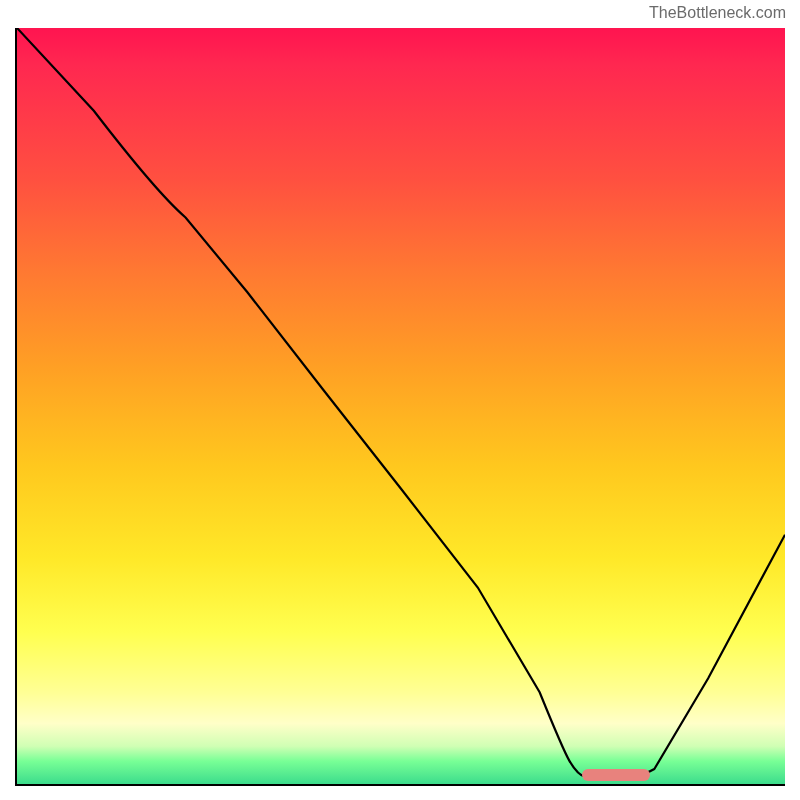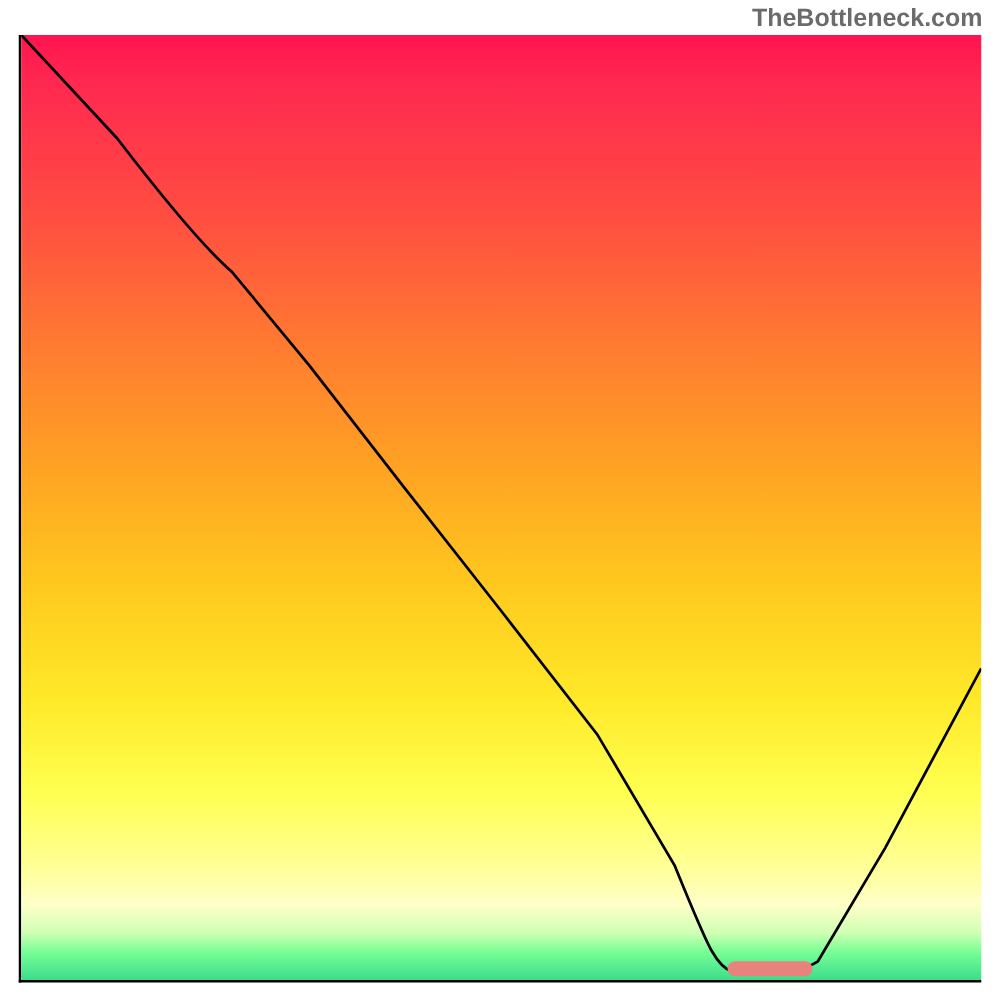--- a/index.html
+++ b/index.html
@@ -7,23 +7,23 @@
     width: 800px;
     height: 800px;
     background: #ffffff;
     position: relative;
     font-family: Arial, sans-serif;
   }
   .watermark {
     position: absolute;
     top: 4px;
     right: 14px;
-    font-size: 20px;
+    font-size: 16px;
     color: #6b6b6b;
-    font-weight: 700;
+    font-weight: 400;
   }
   .chart-area {
     position: absolute;
     left: 15px;
     top: 28px;
     width: 770px;
     height: 758px;
     border-left: 2.5px solid #000;
     border-bottom: 2.5px solid #000;
   }

